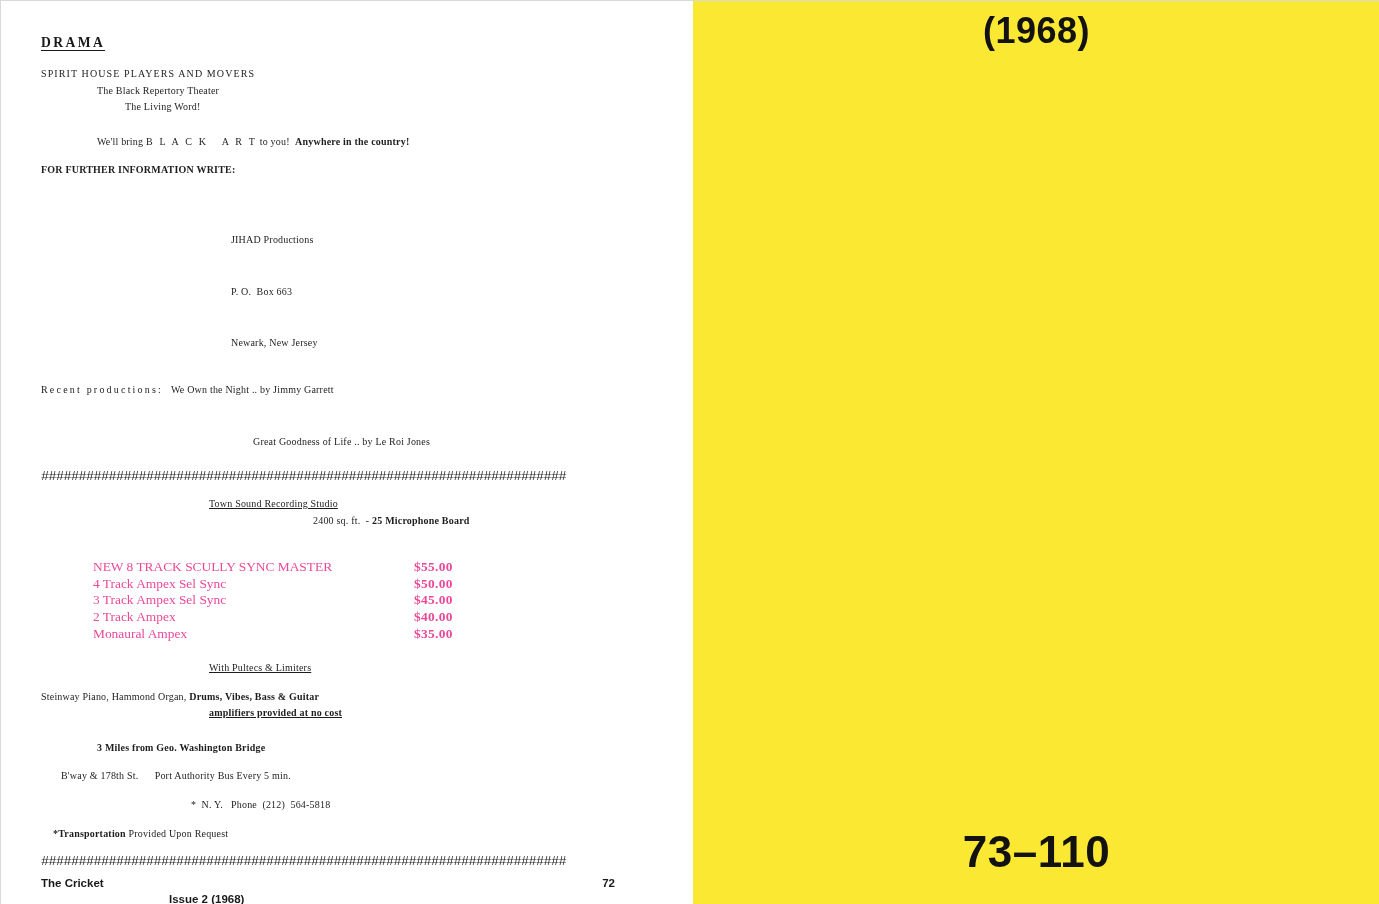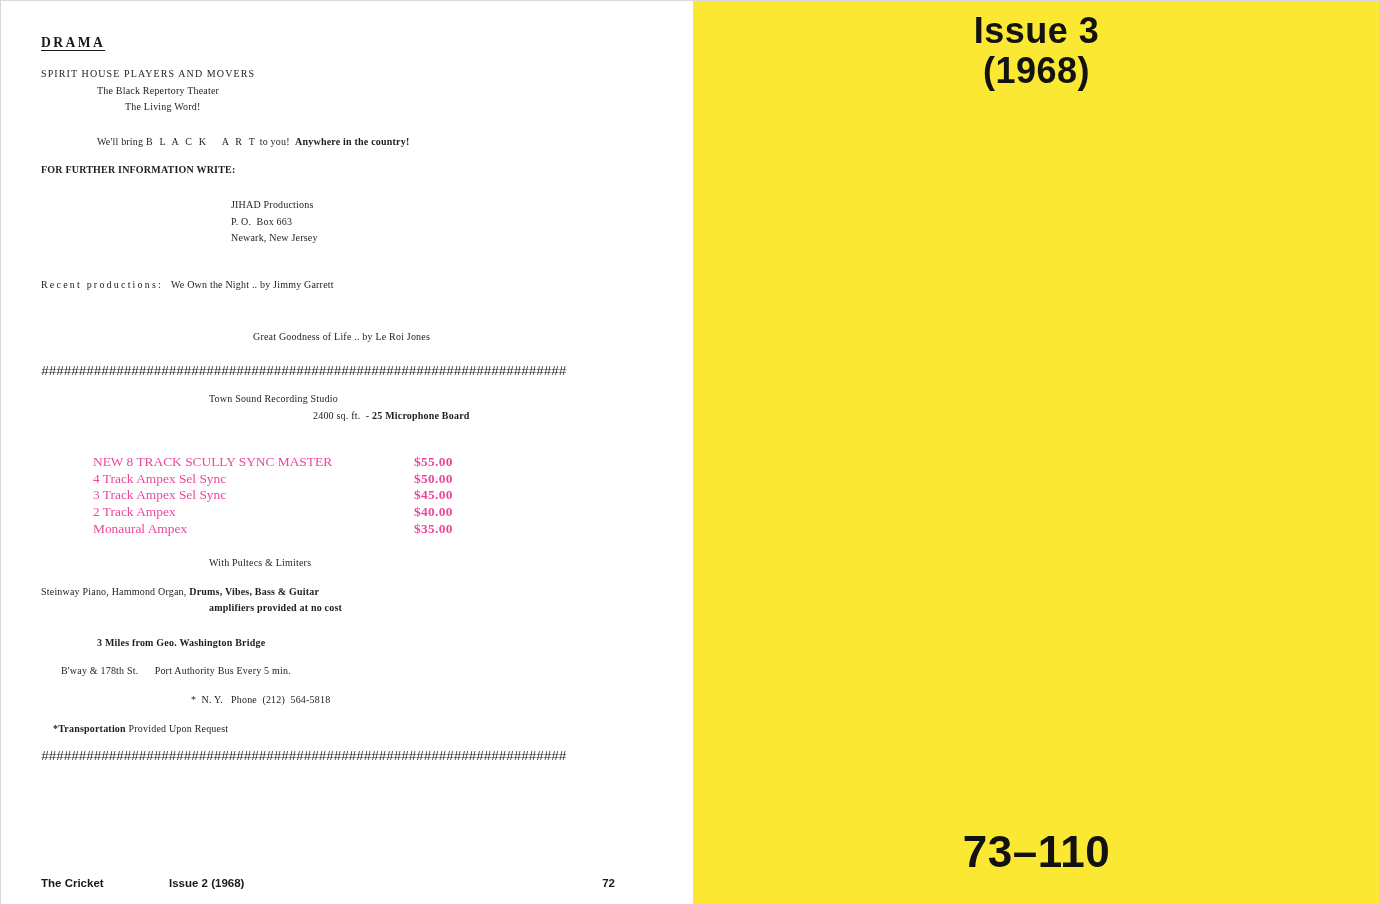--- a/index.html
+++ b/index.html
@@ -97,21 +97,21 @@
     position: absolute;
     left: 40px;
     bottom: 28px;
     width: 620px;
     font-family: "Liberation Sans", sans-serif;
     font-size: 11.5px;
     font-weight: bold;
     color: #1a1a1a;
   }
   .doc-footer .f-left { position: absolute; left: 0; top: 0; }
-  .doc-footer .f-mid  { position: absolute; left: 128px; top: 0; }
+  .doc-footer .f-mid  { position: absolute; left: 128px; top: 16px; }
   .doc-footer .f-right{ position: absolute; right: 46px; top: 0; }
 
   
   .yellow-panel {
     position: absolute;
     left: 692px;
     top: 0;
     width: 687px;
     height: 904px;
     background: #fbe832;
@@ -139,22 +139,22 @@
     font-weight: bold;
     font-size: 44px;
     color: #121212;
     letter-spacing: 0.5px;
   }
 
   
   .i1 { padding-left: 56px; }
   .i2 { padding-left: 84px; }
   .i4 { padding-left: 150px; }
-  .i5 { padding-left: 168px; }
-  .i6 { padding-left: 190px; }
+  .i5 { padding-left: 168px; text-decoration: underline; }
+  .i6 { padding-left: 190px; margin-top: 35px; }
   .i7 { padding-left: 212px; margin-top: 36px; }
   .i8 { padding-left: 272px; }
 </style>
 </head>
 <body>
 
 <div class="page">
 
   <div class="doc-page">
     <div class="doc-inner">
@@ -256,19 +256,18 @@
 
     <div class="doc-footer">
       <span class="f-left">The Cricket</span>
       <span class="f-mid">Issue 2 (1968)</span>
       <span class="f-right">72</span>
     </div>
   </div>
 
   <div class="yellow-panel">
     <div class="issue-title">
-      <div>Issue 3</div>
       <div>(1968)</div>
     </div>
     <div class="page-range">73–110</div>
   </div>
 
 </div>
 
 </body></html>

